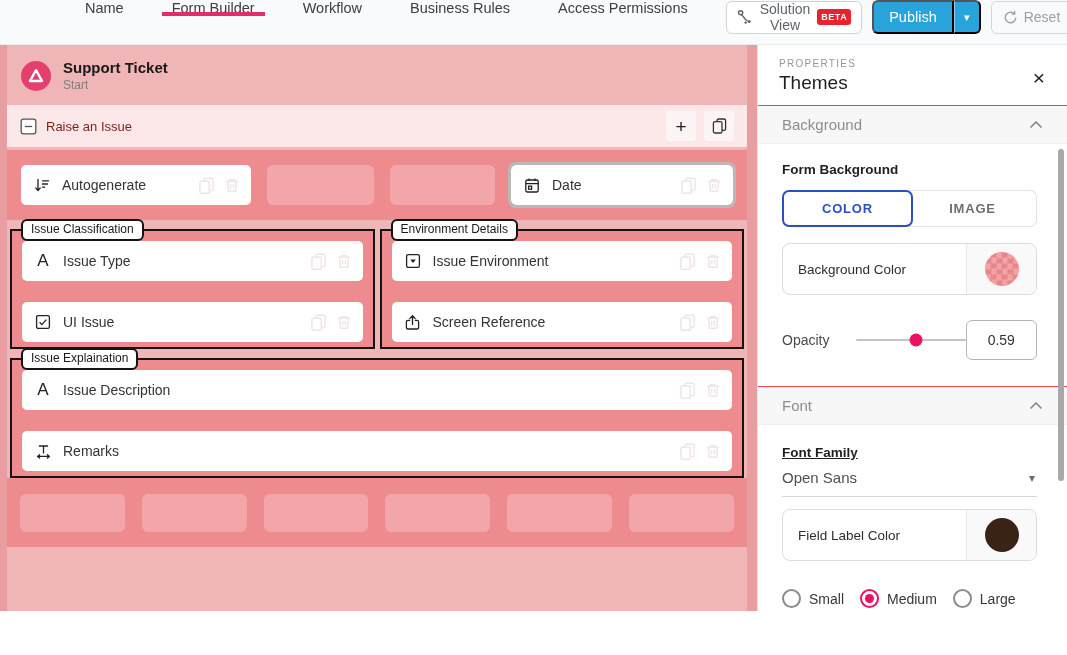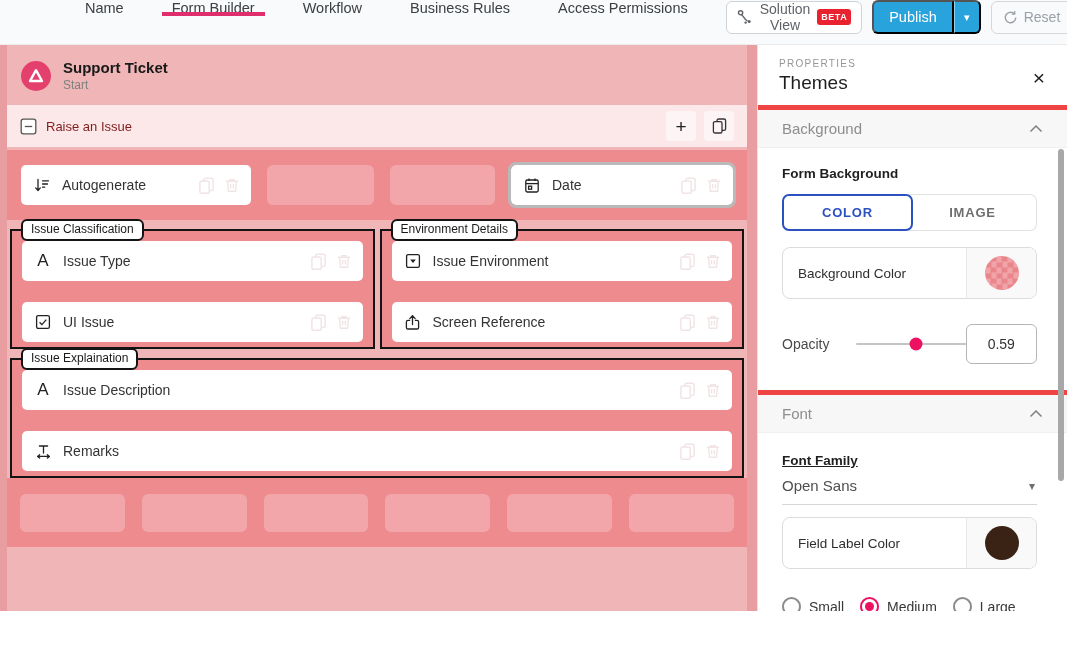--- a/index.html
+++ b/index.html
@@ -69,21 +69,21 @@
   .card-rest { flex:1; }
 
   
   .panel { flex:1; background:#fff; border-left:1px solid #e6e6e6; position:relative;
            overflow:hidden; }
   .panel-header { padding:13px 21px 11px; position:relative; }
   .eyebrow { font-size:10px; color:#969696; letter-spacing:1.3px; }
   .panel-title { font-size:19px; color:#1f1f1f; margin-top:3px; }
   .close-x { position:absolute; right:22px; top:22px; font-size:21px; color:#1a1a1a;
            background:none; border:none; line-height:1; }
-  .sect-head { background:#f7f7f7; border-top:5px solid #ef4444; border-bottom:1px solid #f0f0f0;
+  .sect-head { background:#f7f7f7; border-top:1px solid #ef4444; border-bottom:1px solid #f0f0f0;
            padding:10px 24px; display:flex; align-items:center; justify-content:space-between;
            font-size:15px; color:#8d8d8d; }
   .panel-content { padding:0 30px 0 24px; }
   .bold-label { font-size:13.5px; font-weight:bold; color:#1f1f1f; }
   .fb-label { margin:18px 0 13px; }
   .seg-tabs { display:flex; height:37px; }
   .seg-tab { flex:1; display:flex; align-items:center; justify-content:center;
            font-size:13px; font-weight:bold; letter-spacing:.8px; }
   .seg-color { border:2px solid #2b50c0; border-radius:7px; color:#2b50c0; background:#fff; z-index:1; }
   .seg-image { border:1px solid #e2e2e2; border-left:none; border-radius:0 7px 7px 0;

